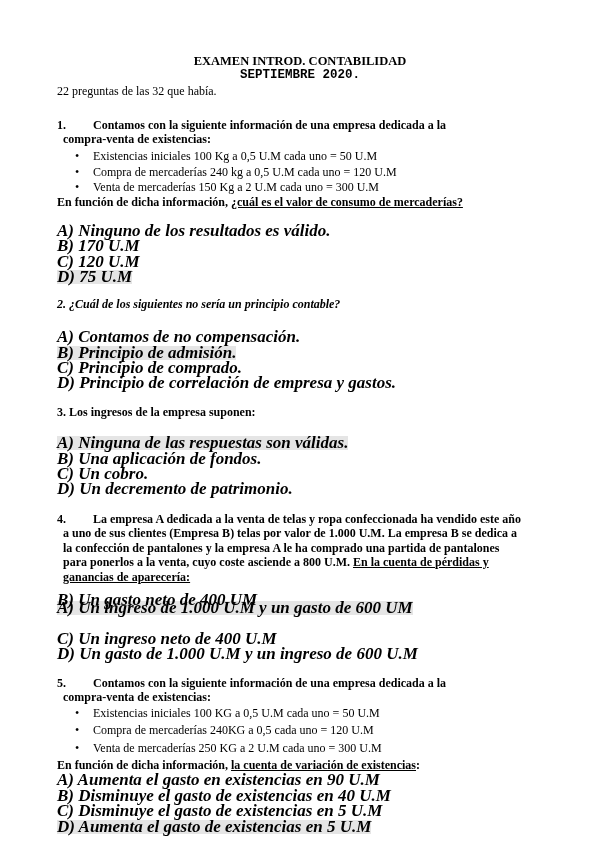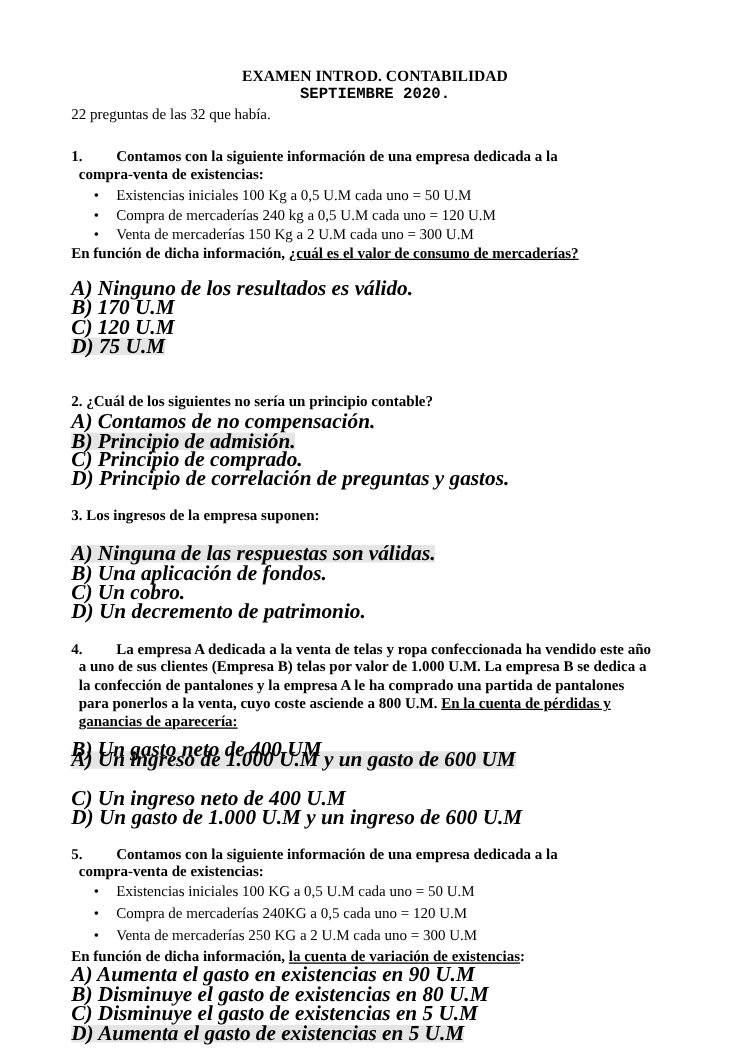--- a/index.html
+++ b/index.html
@@ -31,25 +31,25 @@
     <div class="line bullet" style="left:93px; top:165px;">Compra de mercaderías 240 kg a 0,5 U.M cada uno = 120 U.M</div>
     <div class="line bullet" style="left:93px; top:180px;">Venta de mercaderías 150 Kg a 2 U.M cada uno = 300 U.M</div>
     <div class="line bold" style="left:57px; top:195px;"><span>En función de dicha información, </span><span class="u">¿cuál es el valor de consumo de mercaderías?</span></div>
     <div class="line ital" style="left:57px; top:224px;">A) Ninguno de los resultados es válido.</div>
     <div class="line ital" style="left:57px; top:239px;">B) 170 U.M</div>
     <div class="line ital" style="left:57px; top:255px;">C) 120 U.M</div>
     <div class="line ital hl" style="left:57px; top:270px;">D) 75 U.M</div>
   </div>
 
   <div>
-    <div class="line bold" style="left:57px; top:314px;">2. ¿Cuál de los siguientes no sería un principio contable?</div>
+    <div class="line bold" style="left:57px; top:297px;font-style:italic;">2. ¿Cuál de los siguientes no sería un principio contable?</div>
     <div class="line ital" style="left:57px; top:330px;">A) Contamos de no compensación.</div>
     <div class="line ital hl" style="left:57px; top:346px;">B) Principio de admisión.</div>
     <div class="line ital" style="left:57px; top:361px;">C) Principio de comprado.</div>
-    <div class="line ital" style="left:57px; top:376px;">D) Principio de correlación de preguntas y gastos.</div>
+    <div class="line ital" style="left:57px; top:376px;">D) Principio de correlación de empresa y gastos.</div>
   </div>
 
   <div>
     <div class="line bold" style="left:57px; top:405px;">3. Los ingresos de la empresa suponen:</div>
     <div class="line ital hl" style="left:57px; top:436px;">A) Ninguna de las respuestas son válidas.</div>
     <div class="line ital" style="left:57px; top:452px;">B) Una aplicación de fondos.</div>
     <div class="line ital" style="left:57px; top:467px;">C) Un cobro.</div>
     <div class="line ital" style="left:57px; top:482px;">D) Un decremento de patrimonio.</div>
   </div>
 
@@ -68,18 +68,18 @@
 
   <div>
     <div class="line bold" style="left:57px; top:676px;">5.</div>
     <div class="line bold" style="left:93px; top:676px;">Contamos con la siguiente información de una empresa dedicada a la</div>
     <div class="line bold" style="left:63px; top:690px;">compra-venta de existencias:</div>
     <div class="line bullet" style="left:93px; top:706px;">Existencias iniciales 100 KG a 0,5 U.M cada uno = 50 U.M</div>
     <div class="line bullet" style="left:93px; top:723px;">Compra de mercaderías 240KG a 0,5 cada uno = 120 U.M</div>
     <div class="line bullet" style="left:93px; top:741px;">Venta de mercaderías 250 KG a 2 U.M cada uno = 300 U.M</div>
     <div class="line bold" style="left:57px; top:758px;"><span>En función de dicha información, </span><span class="u">la cuenta de variación de existencias</span><span>:</span></div>
     <div class="line ital" style="left:57px; top:773px;">A) Aumenta el gasto en existencias en 90 U.M</div>
-    <div class="line ital" style="left:57px; top:789px;">B) Disminuye el gasto de existencias en 80 U.M</div>
+    <div class="line ital" style="left:57px; top:789px;">B) Disminuye el gasto de existencias en 40 U.M</div>
     <div class="line ital" style="left:57px; top:804px;">C) Disminuye el gasto de existencias en 5 U.M</div>
     <div class="line ital hl" style="left:57px; top:820px;">D) Aumenta el gasto de existencias en 5 U.M</div>
   </div>
 
 </div>
 
 </body></html>

